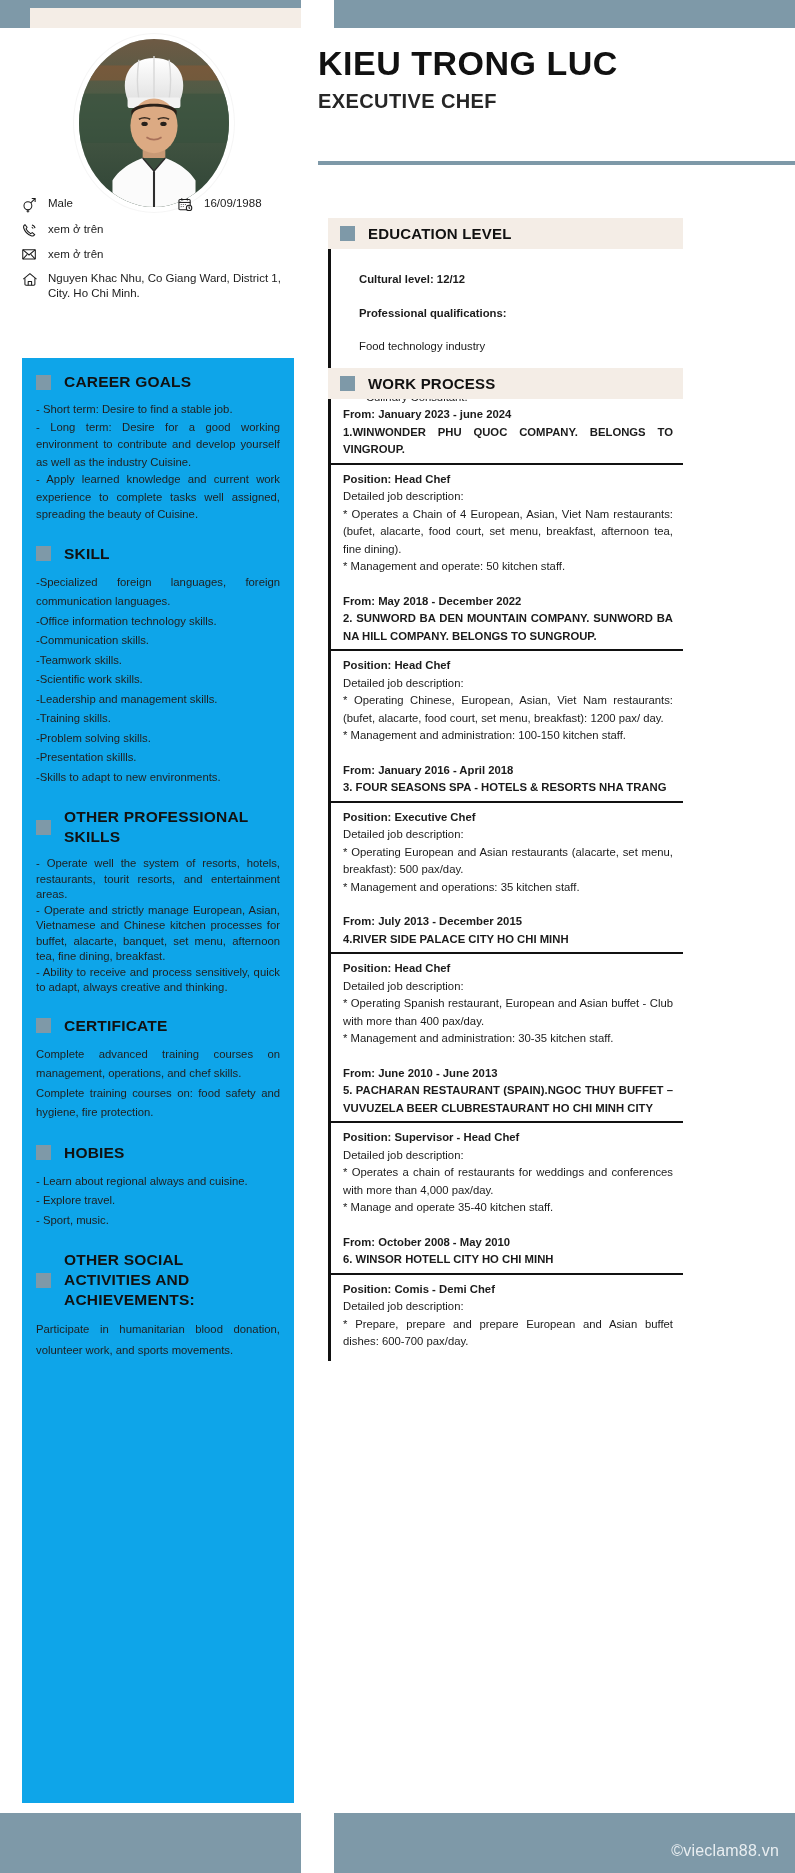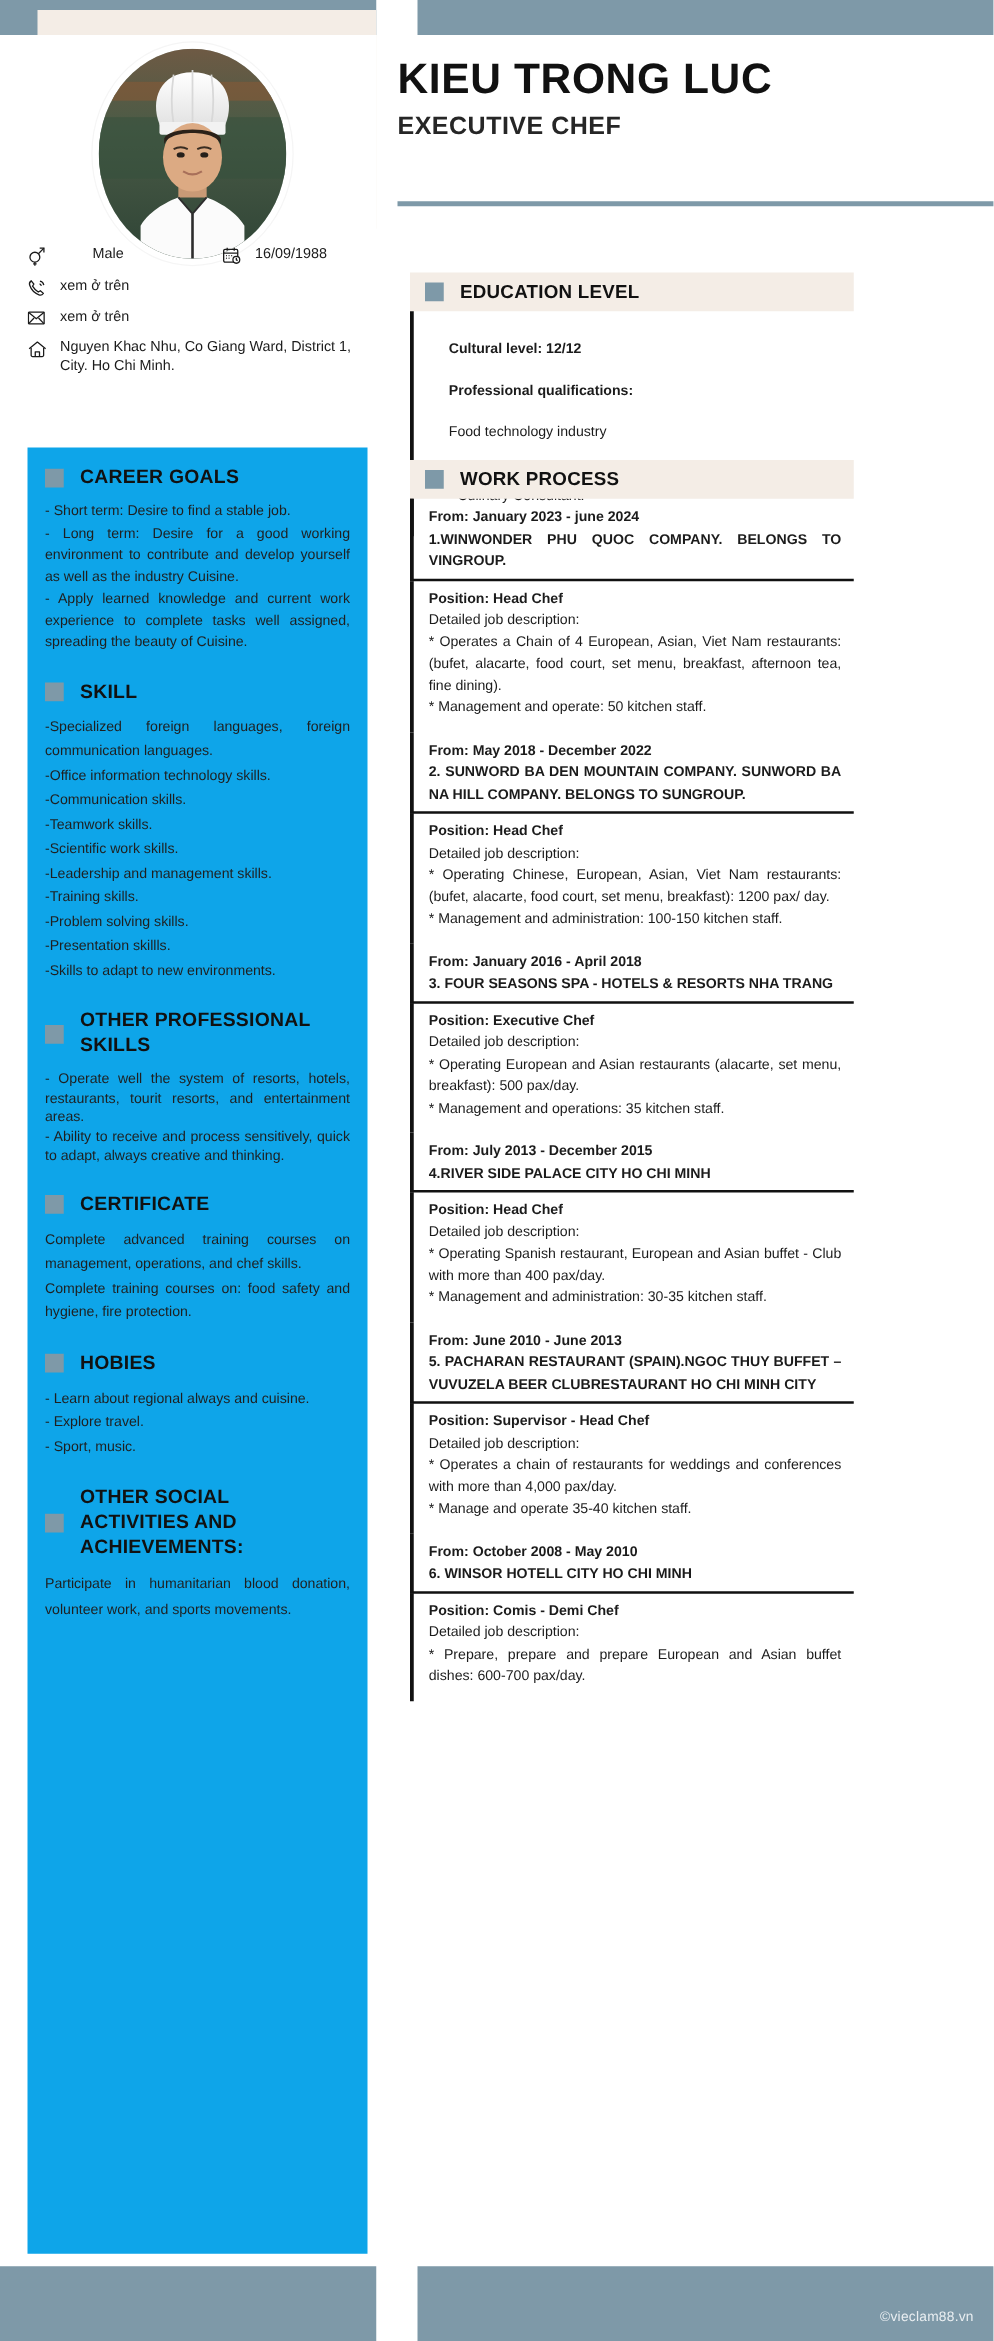--- a/index.html
+++ b/index.html
@@ -197,21 +197,21 @@
     width: 301px; height: 60px;
     background: #7e99a8;
   }
   .foot-right {
     position: absolute; left: 334px; bottom: 0;
     width: 461px; height: 60px;
     background: #7e99a8;
   }
   .foot-credit {
     position: absolute; right: 16px; bottom: 13px;
-    font-size: 11px;
+    font-size: 16px;
     color: #e9eef1;
     letter-spacing: 0.2px;
     margin-left: 13px;
   }
 </style>
 </head>
 <body>
 
 <div class="page">
 
@@ -255,21 +255,21 @@
         <path d="M72 104 Q80 109 88 104" stroke="#a8705a" stroke-width="1.8" fill="none"></path>
 
         <path d="M36 178 L36 150 C44 136 62 128 68 126 L80 140 L92 126 C98 128 116 136 124 150 L124 178 Z" fill="#fbfbfb"></path>
         <path d="M80 140 L80 178" stroke="#2d2d2d" stroke-width="2.2" fill="none"></path>
         <path d="M68 126 L80 140 L92 126" stroke="#2d2d2d" stroke-width="1.6" fill="none"></path>
       </svg>
     </div>
 
     <div class="contact-list">
       <div class="contact-row dual">
-        <div class="seg" style="width:128px;gap:26px;">
+        <div class="seg" style="width:128px;">
           <span class="contact-ico">
             <svg width="15" height="16" viewBox="0 0 16 17" fill="none" stroke="#1b1b1b" stroke-width="1.1">
               <circle cx="6.3" cy="9.3" r="4.2"></circle>
               <path d="M6.3 13.5 v3"></path>
                 <path d="M4.8 15 h3"></path>
               <path d="M9.3 6.3 L14 1.6"></path>
                 <path d="M10.4 1.6 H14 V5.2"></path>
             </svg>
           </span>
           <span class="contact-txt">Male</span>
@@ -364,20 +364,21 @@
         </div>
       </div>
 
       <div class="sec">
         <div class="sec-head">
           <span class="sec-sq"></span>
           <span class="sec-title two-line">OTHER PROFESSIONAL SKILLS</span>
         </div>
         <div class="sec-body" style="line-height:15.5px;">
           <p class="just">- Operate well the system of resorts, hotels, restaurants, tourit resorts, and entertainment areas.</p>
+          <p class="just">- Operate and strictly manage European, Asian, Vietnamese and Chinese kitchen processes for buffet, alacarte, banquet, set menu, afternoon tea, fine dining, breakfast.</p>
           <p class="just">- Ability to receive and process sensitively, quick to adapt, always creative and thinking.</p>
         </div>
       </div>
 
       <div class="sec">
         <div class="sec-head">
           <span class="sec-sq"></span>
           <span class="sec-title">CERTIFICATE</span>
         </div>
         <div class="sec-body lh-wide">

